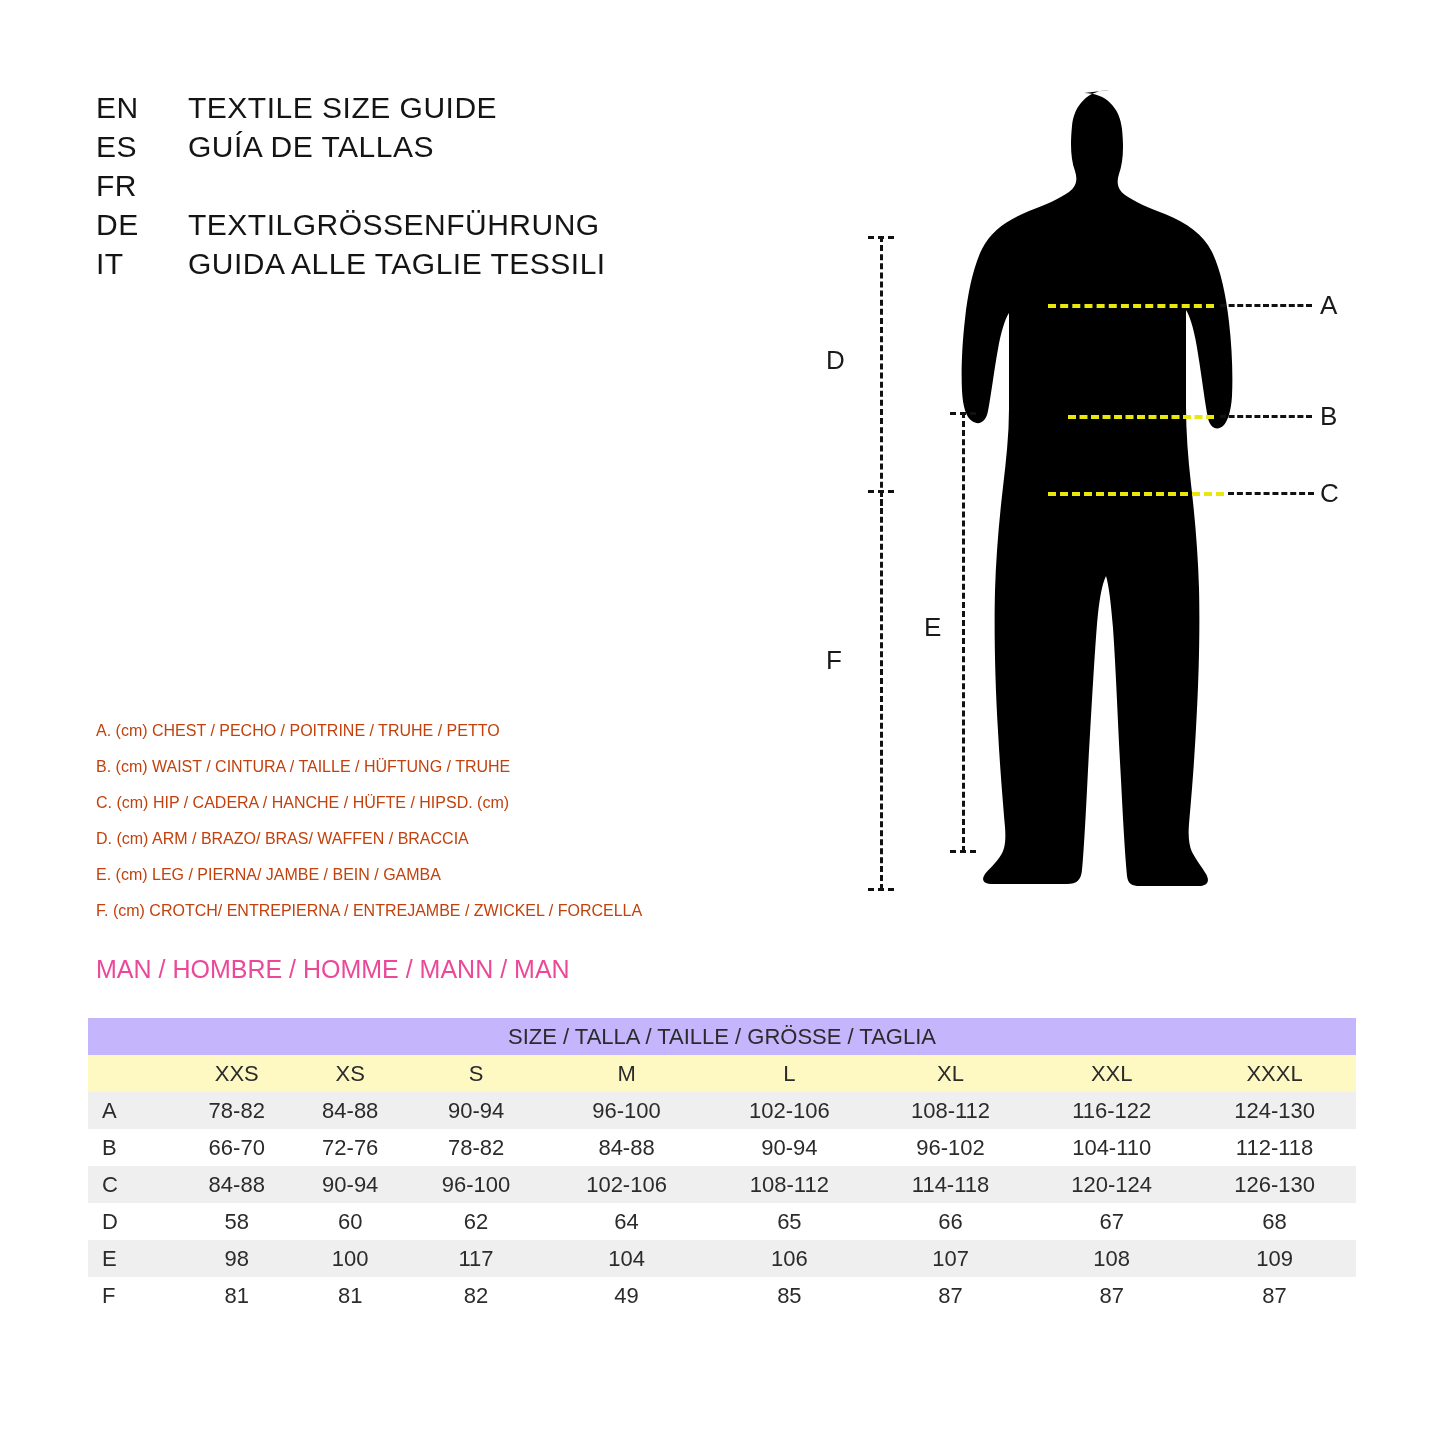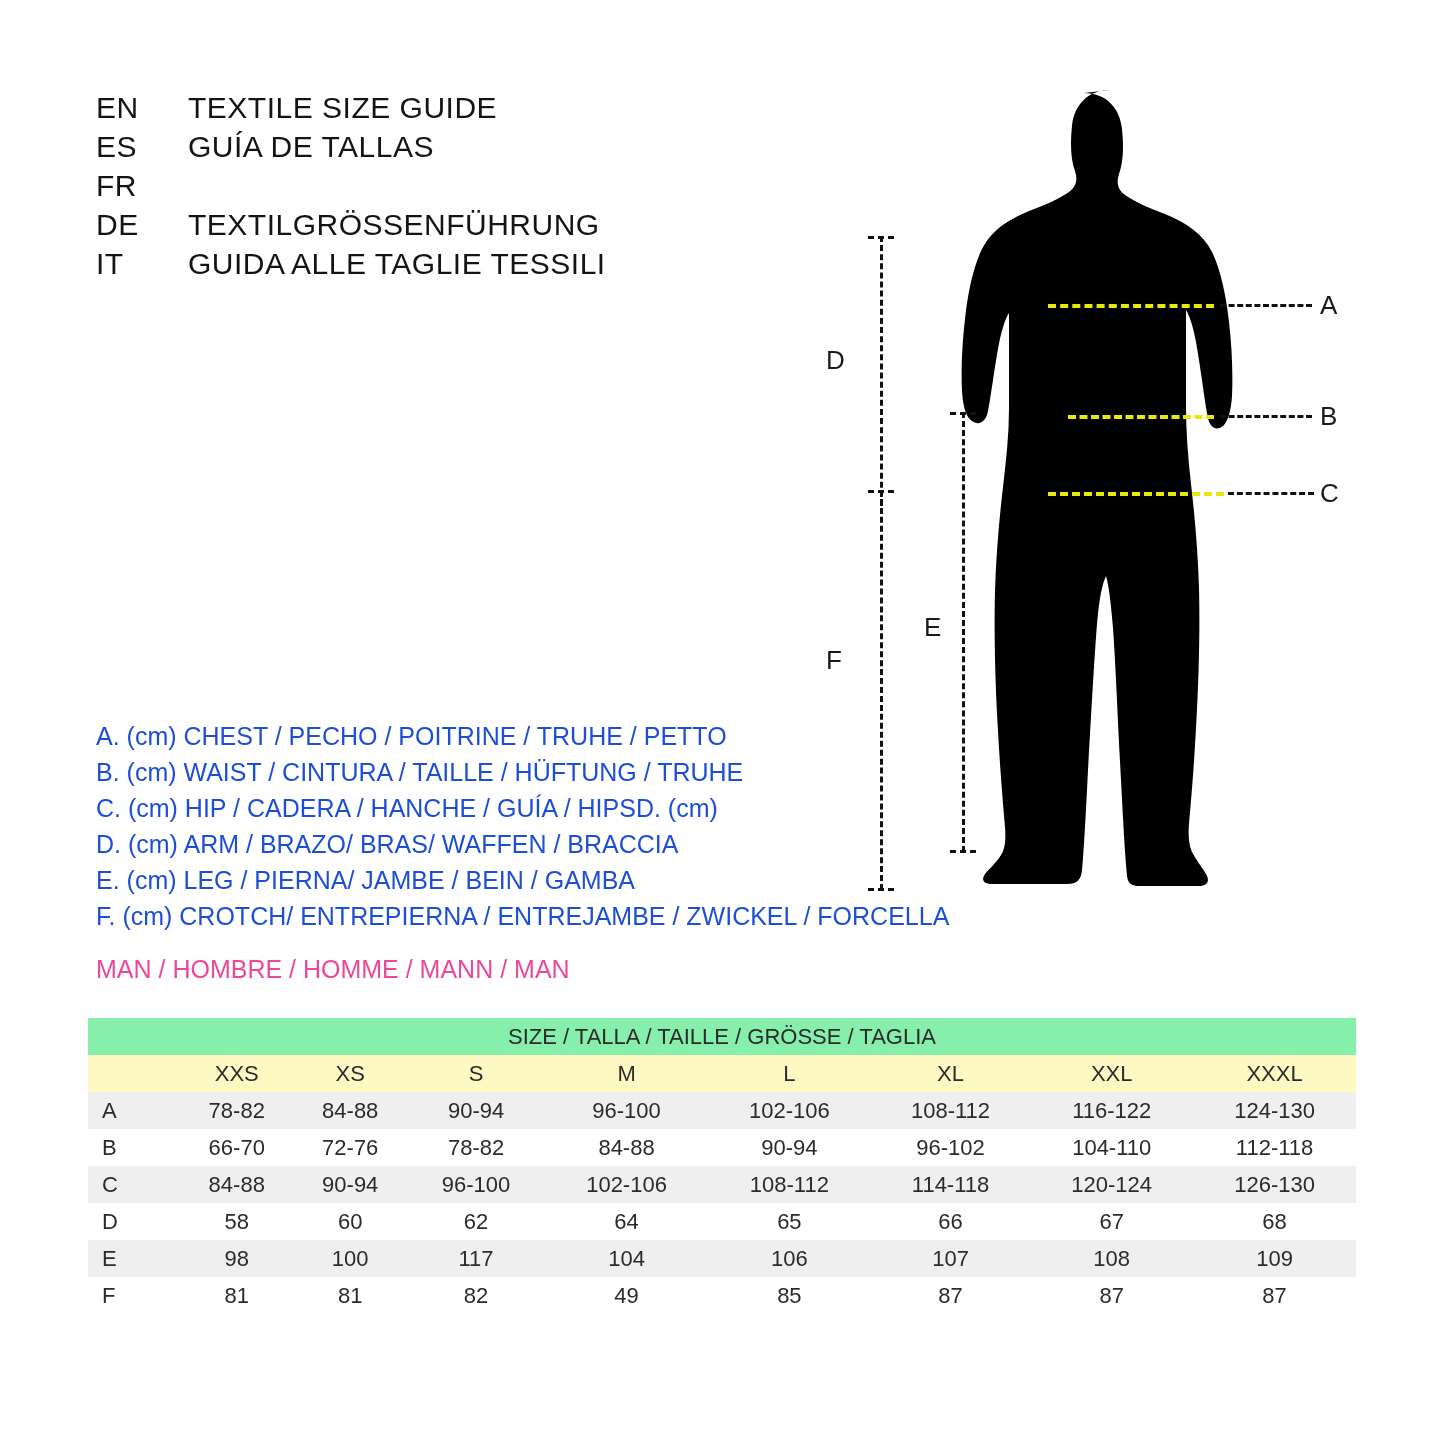--- a/index.html
+++ b/index.html
@@ -42,22 +42,22 @@
   }
 
   
   .legend {
     position: absolute;
     left: 96px;
     top: 722px;
   }
   .legend-row {
     height: 36px;
-    font-size: 25px;
-    color: #1d4ed8;
+    font-size: 16px;
+    color: #c2410c;
     white-space: nowrap;
   }
   .legend-gender {
     position: absolute;
     left: 96px;
     top: 955px;
     font-size: 25px;
     color: #ec4899;
     white-space: nowrap;
   }
@@ -75,21 +75,21 @@
     font-size: 22px;
     color: #2b2b2b;
   }
   table.size-table td, table.size-table th {
     padding: 0;
     height: 37px;
     font-weight: normal;
     text-align: center;
   }
   .hdr-band td {
-    background: #86efac;
+    background: #c4b5fd;
     text-align: left;
     padding-left: 12px;
     height: 38px;
     font-size: 22px;
     color: #2b2b2b;
   }
   .row-shade td { background: #efefef; }
   .row-plain td { background: #ffffff; }
   .col-label {
     text-align: left !important;
@@ -163,21 +163,21 @@
     </div>
     <div class="title-row">
       <span class="title-lang">IT</span>
       <span class="title-text">GUIDA ALLE TAGLIE TESSILI</span>
     </div>
   </div>
 
   <div class="legend">
     <div class="legend-row">A. (cm) CHEST / PECHO / POITRINE / TRUHE / PETTO</div>
     <div class="legend-row">B. (cm) WAIST / CINTURA / TAILLE / HÜFTUNG / TRUHE</div>
-    <div class="legend-row">C. (cm) HIP / CADERA / HANCHE / GUÍA / HIPSD. (cm)</div>
+    <div class="legend-row">C. (cm) HIP / CADERA / HANCHE / HÜFTE / HIPSD. (cm)</div>
     <div class="legend-row">D. (cm) ARM / BRAZO/ BRAS/ WAFFEN / BRACCIA</div>
     <div class="legend-row">E. (cm) LEG / PIERNA/ JAMBE / BEIN / GAMBA</div>
     <div class="legend-row">F. (cm) CROTCH/ ENTREPIERNA / ENTREJAMBE / ZWICKEL / FORCELLA</div>
   </div>
 
   <div class="legend-gender">MAN / HOMBRE / HOMME / MANN / MAN</div>
 
   <div class="figure">
 
     <svg class="silhouette" width="560" height="880" viewBox="0 0 560 880">

